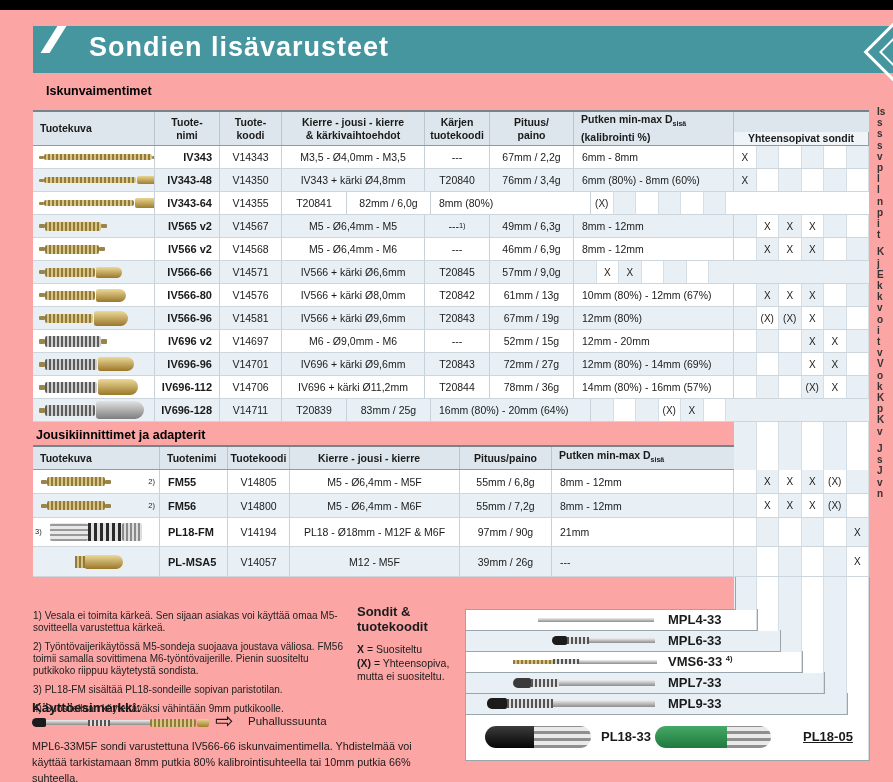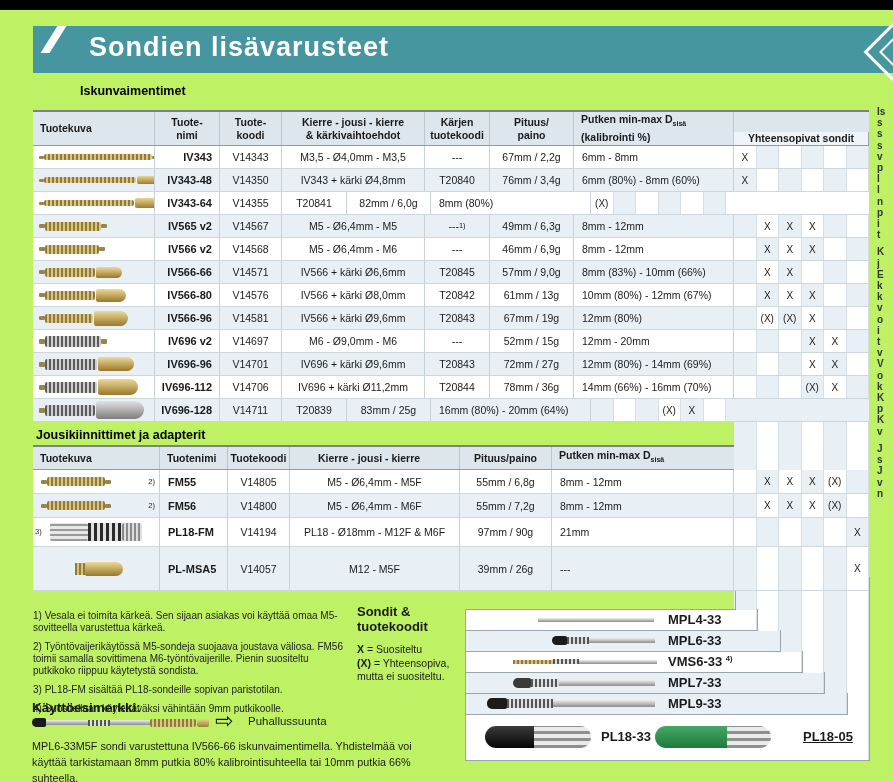--- a/index.html
+++ b/index.html
@@ -1,16 +1,16 @@
 <!DOCTYPE html>
 <html><head>
 <meta charset="utf-8">
 <style>
   html,body{margin:0;padding:0;background:#fff;}
-  .page{position:relative;width:893px;height:782px;background:#bef264;overflow:hidden;
+  .page{position:relative;width:893px;height:782px;background:#fca5a5;overflow:hidden;
         font-family:"Liberation Sans","DejaVu Sans",sans-serif;color:#1a1a1a;}
   .abs{position:absolute;}
 
   
   .topbar{left:0;top:0;width:893px;height:10px;background:#000;}
   .banner{left:33px;top:26px;width:860px;height:47px;background:#4696a0;}
   .banner-title{position:absolute;left:56px;top:6px;font-size:27px;font-weight:bold;color:#fff;letter-spacing:1px;}
   .slash{position:absolute;left:16px;top:0;width:9px;height:27px;background:#fff;transform:skewX(-32deg);}
   .logo{position:absolute;right:-26px;top:3px;width:40px;height:40px;border:3px solid #fff;transform:rotate(45deg);background:transparent;}
   .logo:after{content:"";position:absolute;left:8px;top:8px;width:20px;height:20px;border:2px solid #fff;transform:rotate(0deg);}
@@ -92,21 +92,21 @@
 <div class="page">
 
   <div class="abs topbar"></div>
 
   <div class="abs banner">
     <div class="slash"></div>
     <div class="banner-title">Sondien lisävarusteet</div>
     <div class="logo"></div>
   </div>
 
-  <div class="abs h1" style="left:80px;top:84px;">Iskunvaimentimet</div>
+  <div class="abs h1" style="left:46px;top:84px;">Iskunvaimentimet</div>
 
   <div class="abs stripes">
     <span></span>
       <span></span>
       <span></span>
       <span></span>
       <span></span>
       <span></span>
   </div>
 
@@ -277,21 +277,20 @@
           </div>
         </div>
         <div class="c b" style="width:65px;">IV566-66</div>
         <div class="c" style="width:62px;">V14571</div>
         <div class="c" style="width:143px;">IV566 + kärki Ø6,6mm</div>
         <div class="c" style="width:65px;">
           <span>T20845</span>
           <sup></sup>
         </div>
         <div class="c" style="width:84px;">57mm / 9,0g</div>
-        <div class="c lft" style="width:160px;">8mm (83%) - 10mm (66%)</div>
         <div class="cmp">
           <span class="m"></span>
           <span class="m">X</span>
           <span class="m">X</span>
           <span class="m"></span>
           <span class="m"></span>
           <span class="m"></span>
         </div>
       </div>
       <div class="row w" style="left: 0px; top: 174px; width: 836px; height: 23px;">
@@ -407,21 +406,21 @@
           </div>
         </div>
         <div class="c b" style="width:65px;">IV696-112</div>
         <div class="c" style="width:62px;">V14706</div>
         <div class="c" style="width:143px;">IV696 + kärki Ø11,2mm</div>
         <div class="c" style="width:65px;">
           <span>T20844</span>
           <sup></sup>
         </div>
         <div class="c" style="width:84px;">78mm / 36g</div>
-        <div class="c lft" style="width:160px;">14mm (66%) - 16mm (70%)</div>
+        <div class="c lft" style="width:160px;">14mm (80%) - 16mm (57%)</div>
         <div class="cmp">
           <span class="m"></span>
           <span class="m"></span>
           <span class="m"></span>
           <span class="m">(X)</span>
           <span class="m">X</span>
           <span class="m"></span>
         </div>
       </div>
       <div class="row p" style="left: 0px; top: 289px; width: 836px; height: 23px;">
@@ -532,21 +531,21 @@
         <div class="c lft" style="width:182px;">21mm</div>
         <div class="cmp">
           <span class="m"></span>
           <span class="m"></span>
           <span class="m"></span>
           <span class="m"></span>
           <span class="m"></span>
           <span class="m">X</span>
         </div>
       </div>
-      <div class="row p" style="left: 0px; top: 102px; width: 836px; height: 44px;">
+      <div class="row p" style="left: 0px; top: 102px; width: 836px; height: 30px;">
         <div class="c" style="width:127px;justify-content:flex-start;padding-left:2px;">
           <span style="display:flex;align-items:center;width:100%;padding-left:34px;">
             <div class="pimg">
               <span class="rib" style="width:10px;height:12px;"></span>
               <span class="cone" style="width:38px;height:14px;"></span>
             </div>
           </span>
         </div>
         <div class="c b" style="width:68px;justify-content:flex-start;padding-left:8px;">PL-MSA5</div>
         <div class="c" style="width:62px;">V14057</div>

